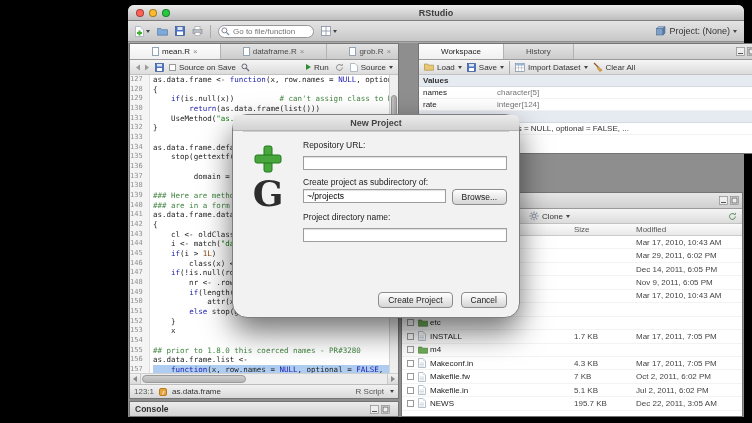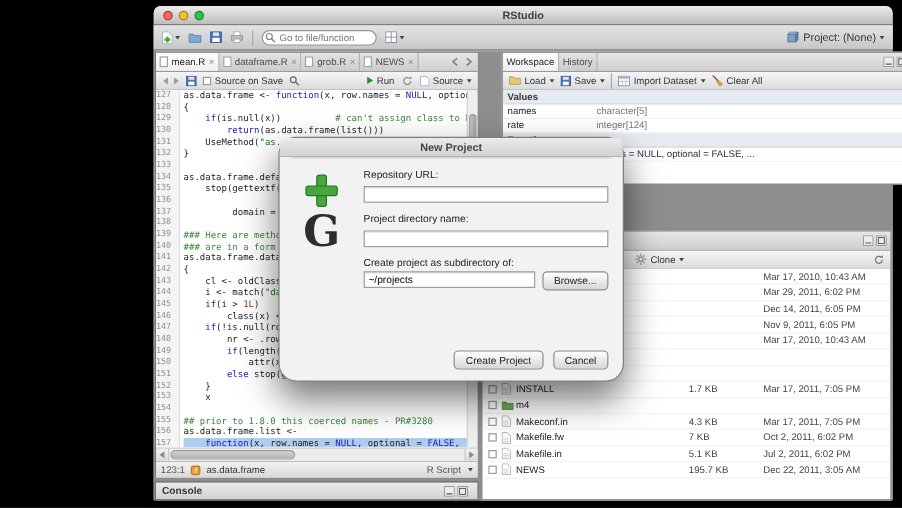--- a/index.html
+++ b/index.html
@@ -34,21 +34,21 @@
   .pane { position:absolute; background:#fff; border:1px solid #747474; display:flex; flex-direction:column; overflow:hidden; }
   #source-pane   { left:1px;  top:0;     width:270px; height:356px; }
   #console-pane  { left:1px;  top:358px; width:270px; height:16px;  }
   #workspace-pane{ left:290px; top:0;    width:342px; height:111px; }
   #files-pane    { left:273px; top:149px; width:342px; height:225px; }
 
   
   .tabbar { height:16px; background:linear-gradient(#e7e7e7,#cfcfcf);
             border-bottom:1px solid #9a9a9a; display:flex; align-items:stretch; flex:0 0 auto; }
   .stabs { display:flex; }
-  .stab { display:flex; align-items:center; gap:3px; padding:0 3px; font-size:8px;
+  .stab { display:flex; align-items:center; gap:3px; padding:0 22px; font-size:8px;
           color:#4a4a4a; border-right:1px solid #b3b3b3; background:linear-gradient(#e3e3e3,#cccccc); }
   .stab.active { background:linear-gradient(#fdfdfd,#f0f0f0); color:#222; }
   .ticon { width:7px; height:9px; background:#fff; border:1px solid #93a4b5; display:inline-block; }
   .tclose { color:#888; font-size:8px; line-height:8px; }
   .tab-right { margin-left:auto; display:flex; align-items:center; gap:4px; padding:0 4px; }
   .minmax { display:flex; gap:2px; margin-left:auto; align-items:center; padding-right:3px; }
 
   .ptoolbar { height:15px; background:linear-gradient(#f5f5f5,#dcdcdc);
               border-bottom:1px solid #c2c2c2; display:flex; align-items:center;
               padding:0 5px; gap:5px; font-size:8px; color:#333; flex:0 0 auto; }
@@ -493,20 +493,26 @@
           <span>Clone</span>
           <span style="display:inline-block;width:0;height:0;border-left:2.5px solid transparent;border-right:2.5px solid transparent;border-top:3px solid #444;"></span>
         </span>
         <span class="right-group">
           <svg width="9" height="9">
               <path d="M7.3 4.5 a2.9 2.9 0 1 1 -1 -2.2" fill="none" stroke="#5a8a5a" stroke-width="1"></path>
               <path d="M7.8 0.6 v2.2 h-2.2 z" fill="#5a8a5a"></path>
             </svg>
         </span>
       </div>
+      <div class="fhead">
+        <span class="fcol-cb"></span>
+        <span class="fcol-name"></span>
+        <span class="fcol-size">Size</span>
+        <span class="fcol-mod">Modified</span>
+      </div>
       <div style="flex:1;overflow:hidden;">
           <div class="frow">
             <span class="fcol-cb">
               <span class="cb"></span>
             </span>
             <span class="fcol-name"></span>
             <span class="fcol-size fsize"></span>
             <span class="fcol-mod fmod">Mar 17, 2010, 10:43 AM</span>
           </div>
           <div class="frow">
@@ -664,29 +670,29 @@
           </g>
         </svg>
       <span class="gitg">G</span>
     </div>
     <div class="dlg-fields">
       <div class="fgroup">
         <label class="flabel">Repository URL:</label>
         <input class="finput" value="" style="">
       </div>
       <div class="fgroup">
-        <label class="flabel">Project directory name:</label>
-        <input class="finput" value="" style="">
-      </div>
-      <div class="fgroup">
         <label class="flabel">Create project as subdirectory of:</label>
         <div class="subdir-row">
           <input class="finput" value="~/projects" style="">
           <button class="btn">Browse...</button>
         </div>
+      </div>
+      <div class="fgroup">
+        <label class="flabel">Project directory name:</label>
+        <input class="finput" value="" style="">
       </div>
     </div>
   </div>
   <div class="dlg-buttons">
     <button class="btn">Create Project</button>
     <button class="btn">Cancel</button>
   </div>
 </div>
 
 </body></html>

